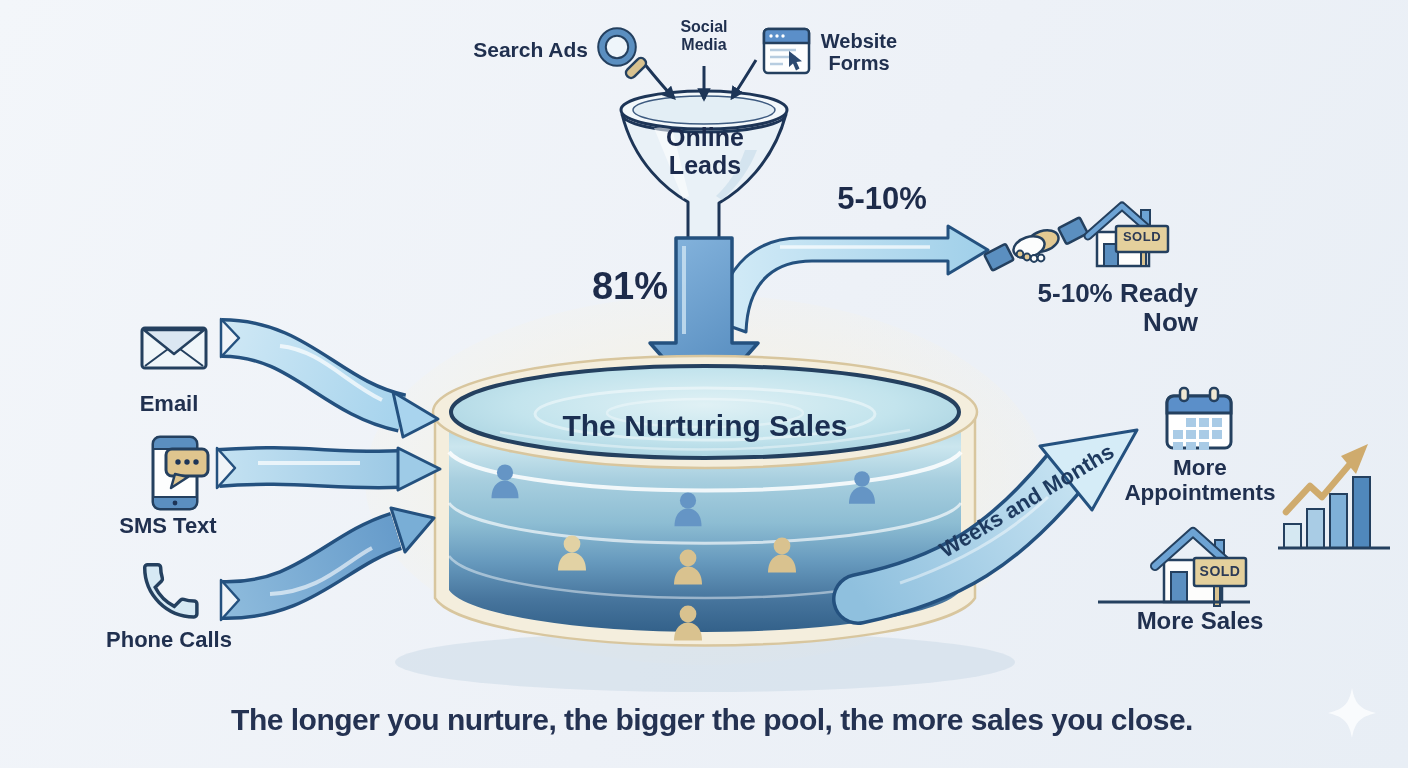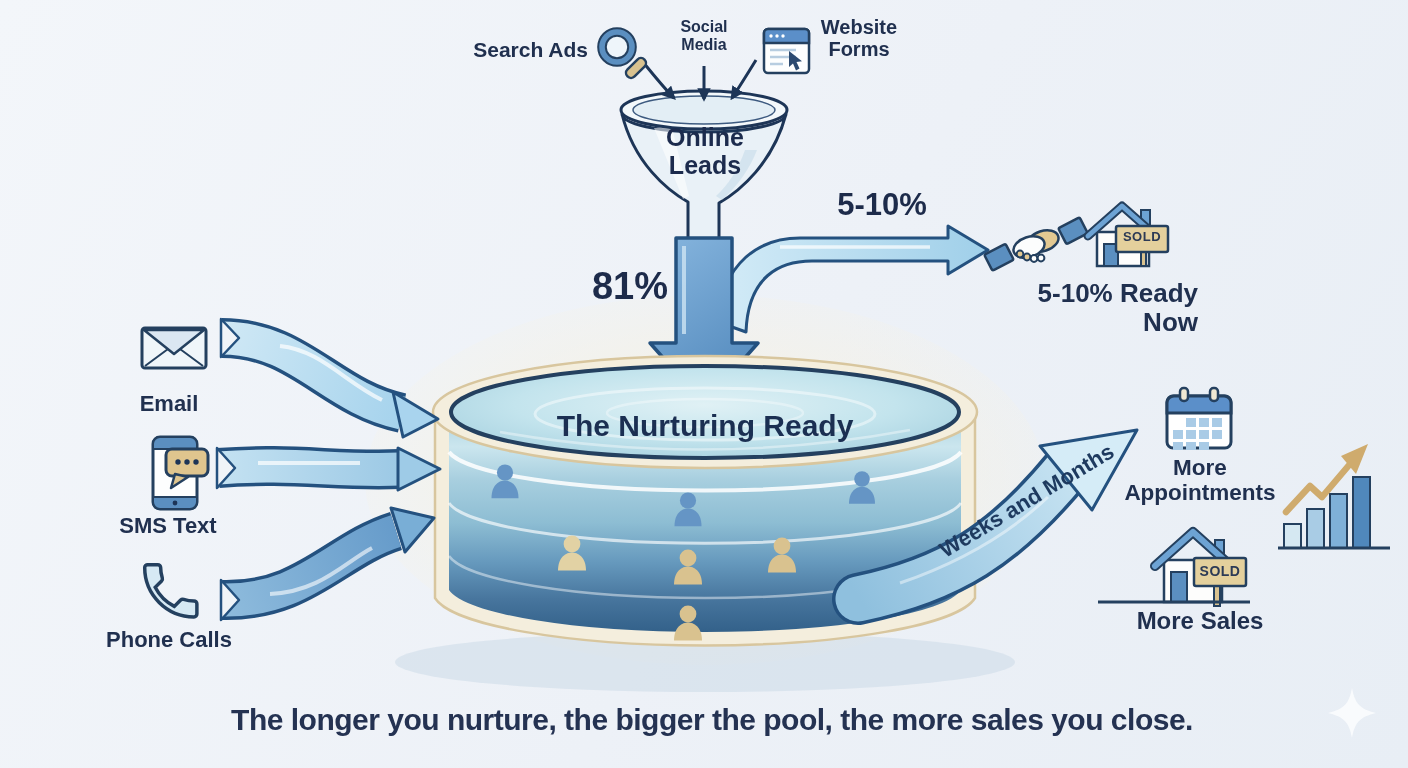--- a/index.html
+++ b/index.html
@@ -6,24 +6,24 @@
   #stage{
     position:relative;width:1408px;height:768px;overflow:hidden;
     background:linear-gradient(120deg,#f3f6fa 0%,#edf1f7 55%,#e8eef5 100%);
     font-family:"Liberation Sans",sans-serif;
   }
   #art{position:absolute;left:0;top:0;z-index:1;}
   .label{position:absolute;z-index:2;color:#20304f;font-weight:700;line-height:1.1;white-space:normal;}
   .c{text-align:center;}
   .lbl-search   {left:462px;top:38px;width:126px;font-size:21px;text-align:right;}
   .lbl-social   {left:671px;top:18px;width:66px;font-size:16px;}
-  .lbl-website  {left:814px;top:16px;width:90px;font-size:20px;}
+  .lbl-website  {left:814px;top:30px;width:90px;font-size:20px;}
   .lbl-funnel   {left:657px;top:124px;width:96px;font-size:25px;font-weight:800;color:#1c2b4d;}
   .lbl-85       {left:586px;top:266px;width:88px;font-size:38px;font-weight:800;color:#1d2b4a;}
-  .lbl-510      {left:826px;top:188px;width:112px;font-size:31px;font-weight:800;color:#1d2b4a;}
+  .lbl-510      {left:826px;top:182px;width:112px;font-size:31px;font-weight:800;color:#1d2b4a;}
   .lbl-ready    {left:982px;top:279px;width:216px;font-size:26px;font-weight:800;text-align:right;}
   .lbl-email    {left:130px;top:392px;width:78px;font-size:22px;font-weight:800;}
   .lbl-sms      {left:117px;top:506px;width:102px;font-size:22px;font-weight:800;margin-top:8px;}
   .lbl-phone    {left:98px;top:628px;width:142px;font-size:22px;font-weight:800;}
   .lbl-pool     {left:505px;top:409px;width:400px;font-size:30px;font-weight:800;color:#1b2f52;}
   .lbl-weeks    {left:926px;top:489px;width:202px;font-size:22px;font-weight:800;color:#1e3a5f;
                  transform:rotate(-31deg);}
   .lbl-appts    {left:1118px;top:456px;width:164px;font-size:22.5px;font-weight:800;}
   .lbl-sales    {left:1130px;top:608px;width:140px;font-size:24px;font-weight:800;}
   .lbl-sold1    {left:1116px;top:230px;width:52px;font-size:13px;font-weight:800;color:#2c3a55;letter-spacing:.5px;}
@@ -284,21 +284,21 @@
 <div class="label lbl-search">Search Ads</div>
 <div class="label lbl-social c">Social Media</div>
 <div class="label lbl-website c">Website Forms</div>
 <div class="label lbl-funnel c">Online Leads</div>
 <div class="label lbl-85 c">81%</div>
 <div class="label lbl-510 c">5-10%</div>
 <div class="label lbl-ready c">5-10% Ready Now</div>
 <div class="label lbl-email c">Email</div>
 <div class="label lbl-sms c">SMS Text</div>
 <div class="label lbl-phone c">Phone Calls</div>
-<div class="label lbl-pool c">The Nurturing Ready</div>
+<div class="label lbl-pool c">The Nurturing Sales</div>
 <div class="label lbl-weeks c">Weeks and Months</div>
 <div class="label lbl-appts c">More Appointments</div>
 <div class="label lbl-sales c">More Sales</div>
 <div class="label lbl-sold1 c">SOLD</div>
 <div class="label lbl-sold2 c">SOLD</div>
 <div class="label lbl-caption c">The longer you nurture, the bigger the pool, the more sales you close.</div>
 
 </div>
 
 </body></html>

